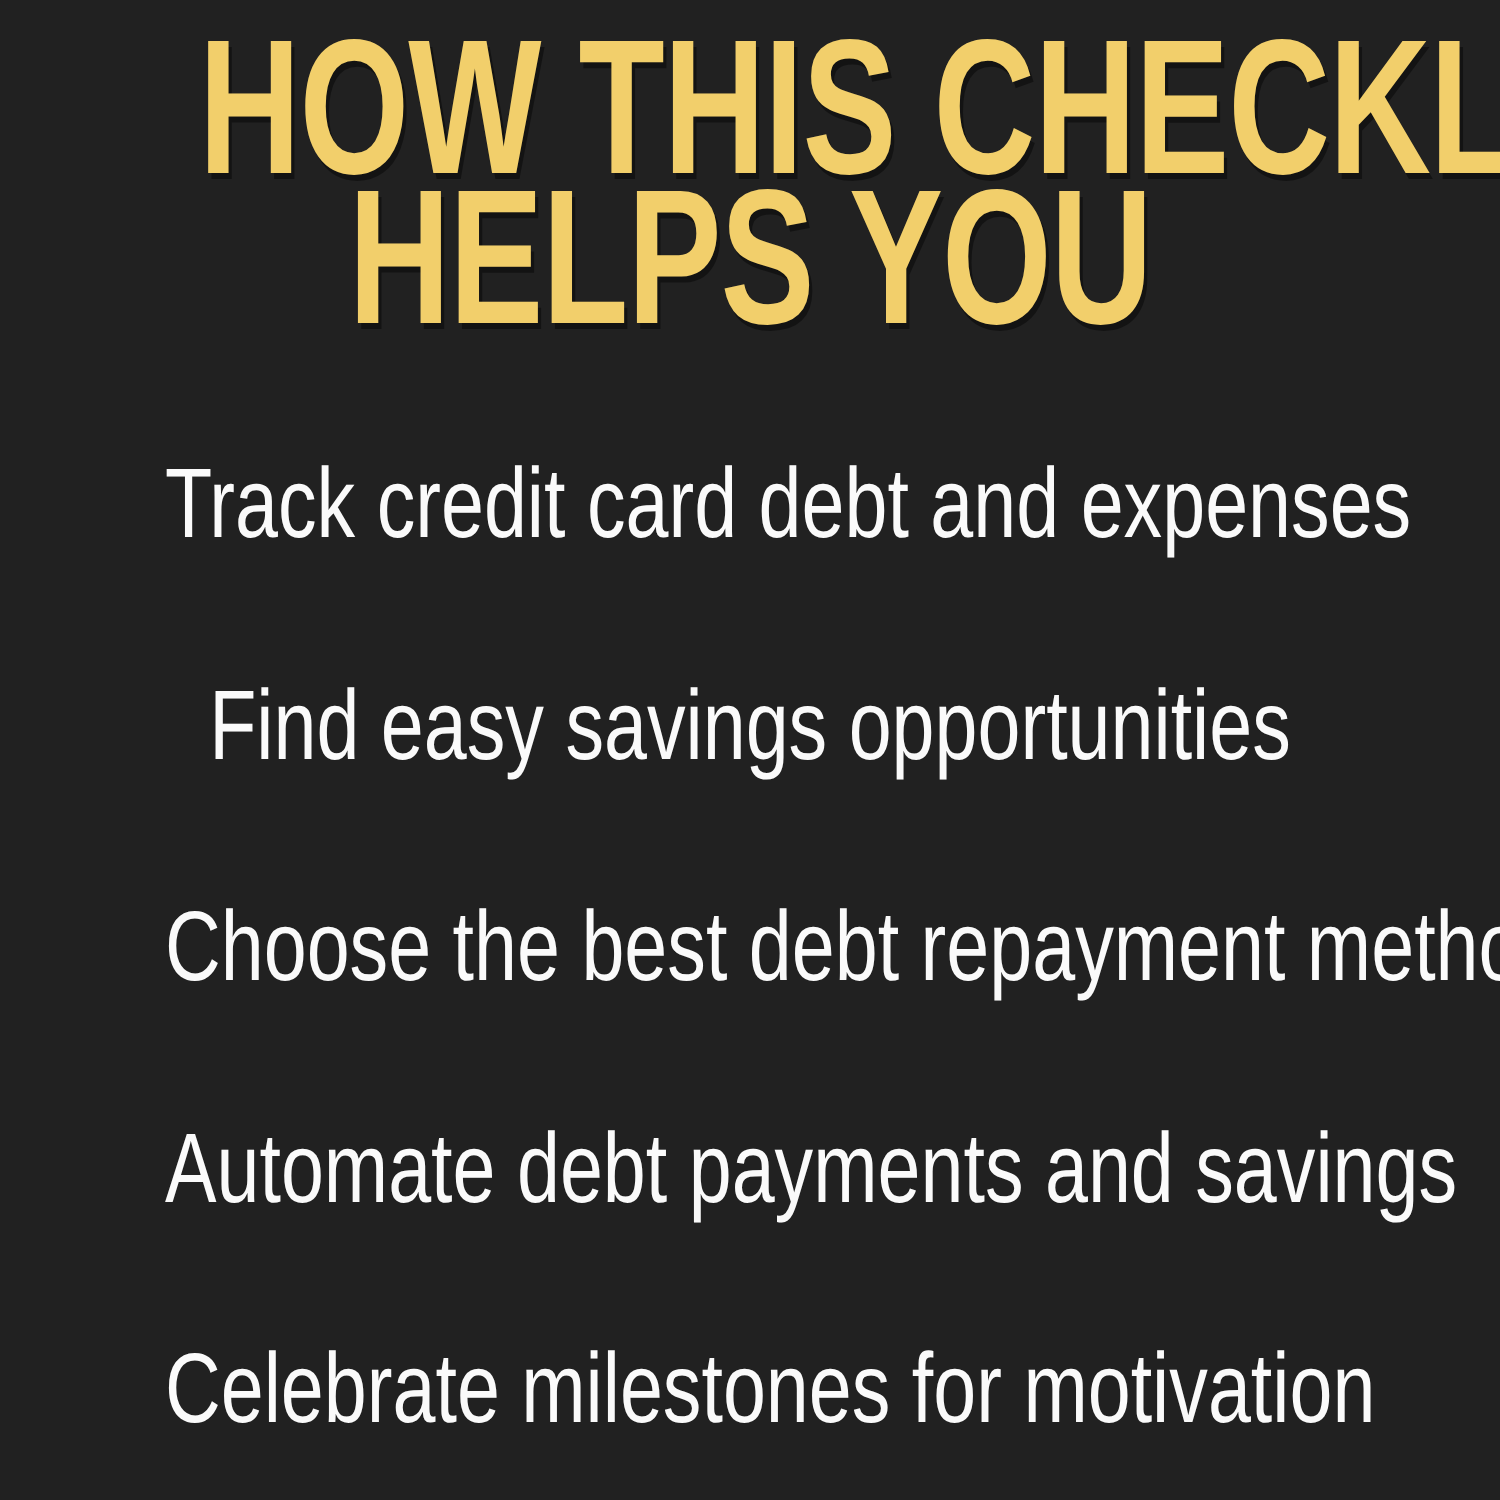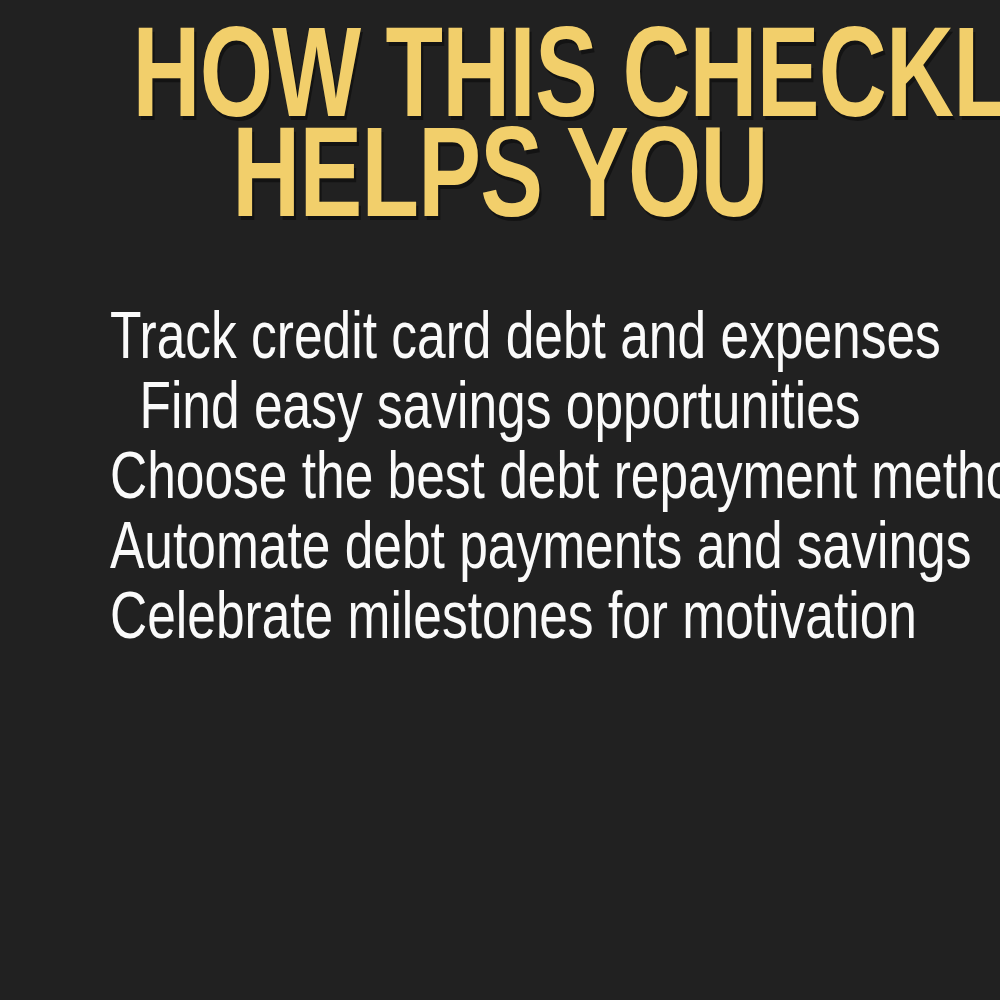--- a/index.html
+++ b/index.html
@@ -76,20 +76,21 @@
     position: absolute;
     top: 300px;
     left: 0;
     width: 1000px;
     height: 660px;
     list-style: none;
     margin: 0;
     padding: 0;
     display: flex;
     flex-direction: column;
+    justify-content: space-between;
     align-items: center;
   }
 
   .checklist-item {
     display: block;
     width: 1000px;
     text-align: center;
     color: #FAFAFA;
     font-family: "Liberation Sans Narrow", "Liberation Sans", "DejaVu Sans Condensed", sans-serif;
     font-weight: 300;

